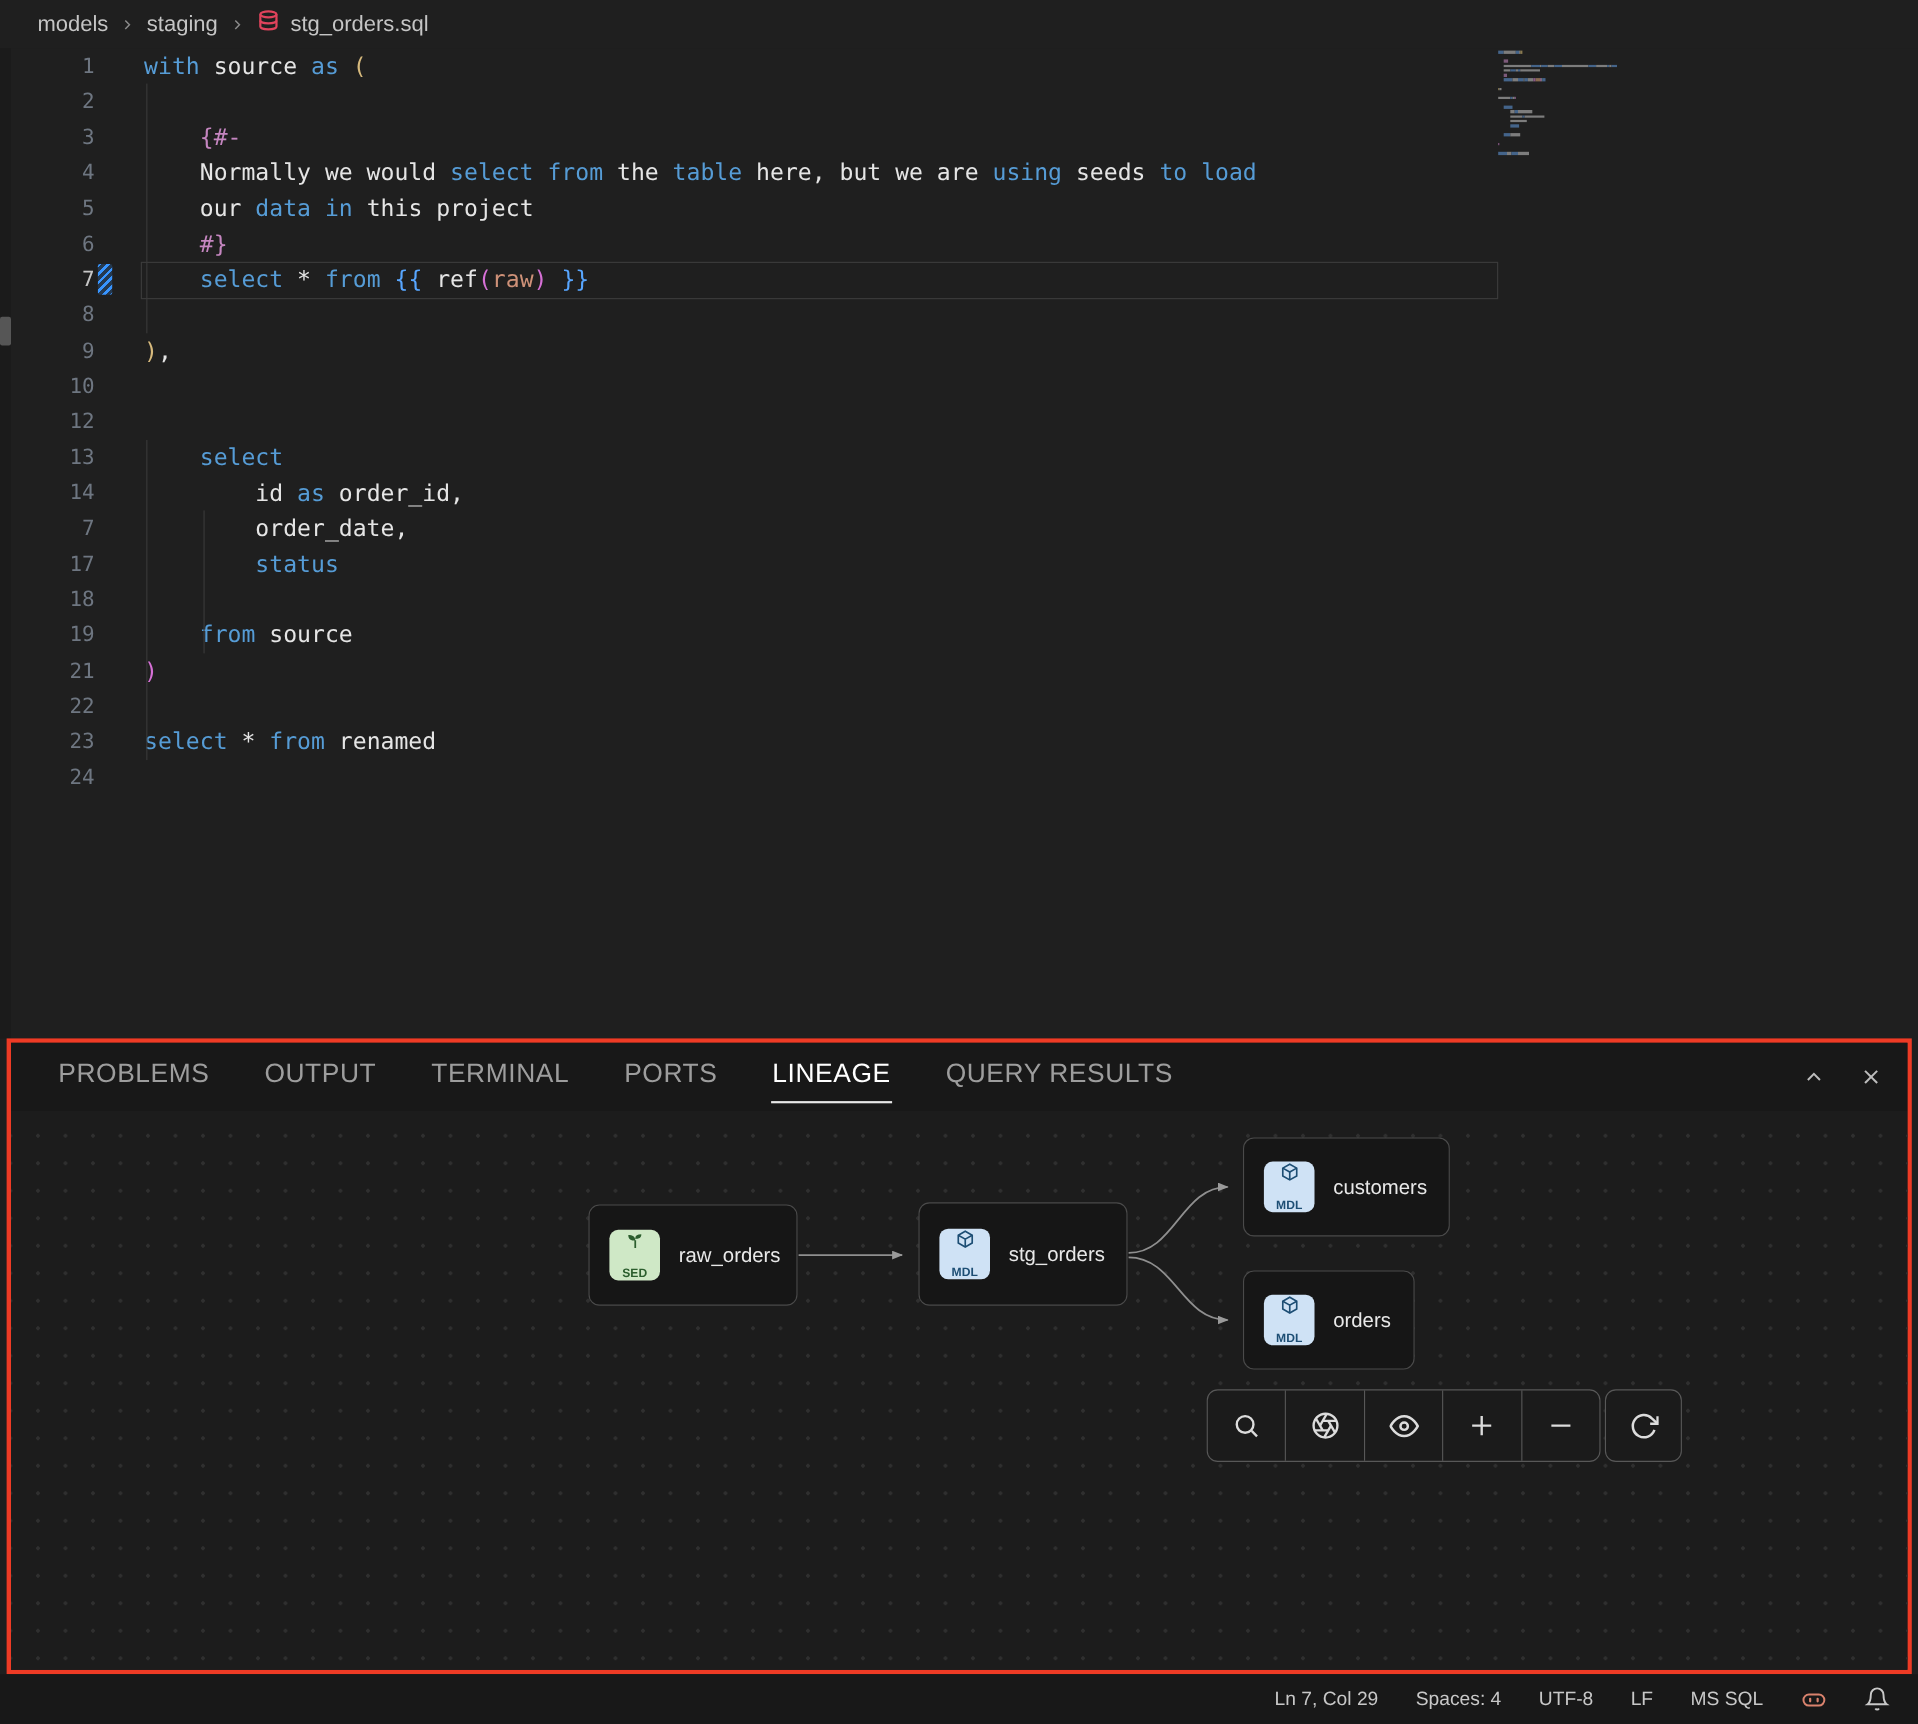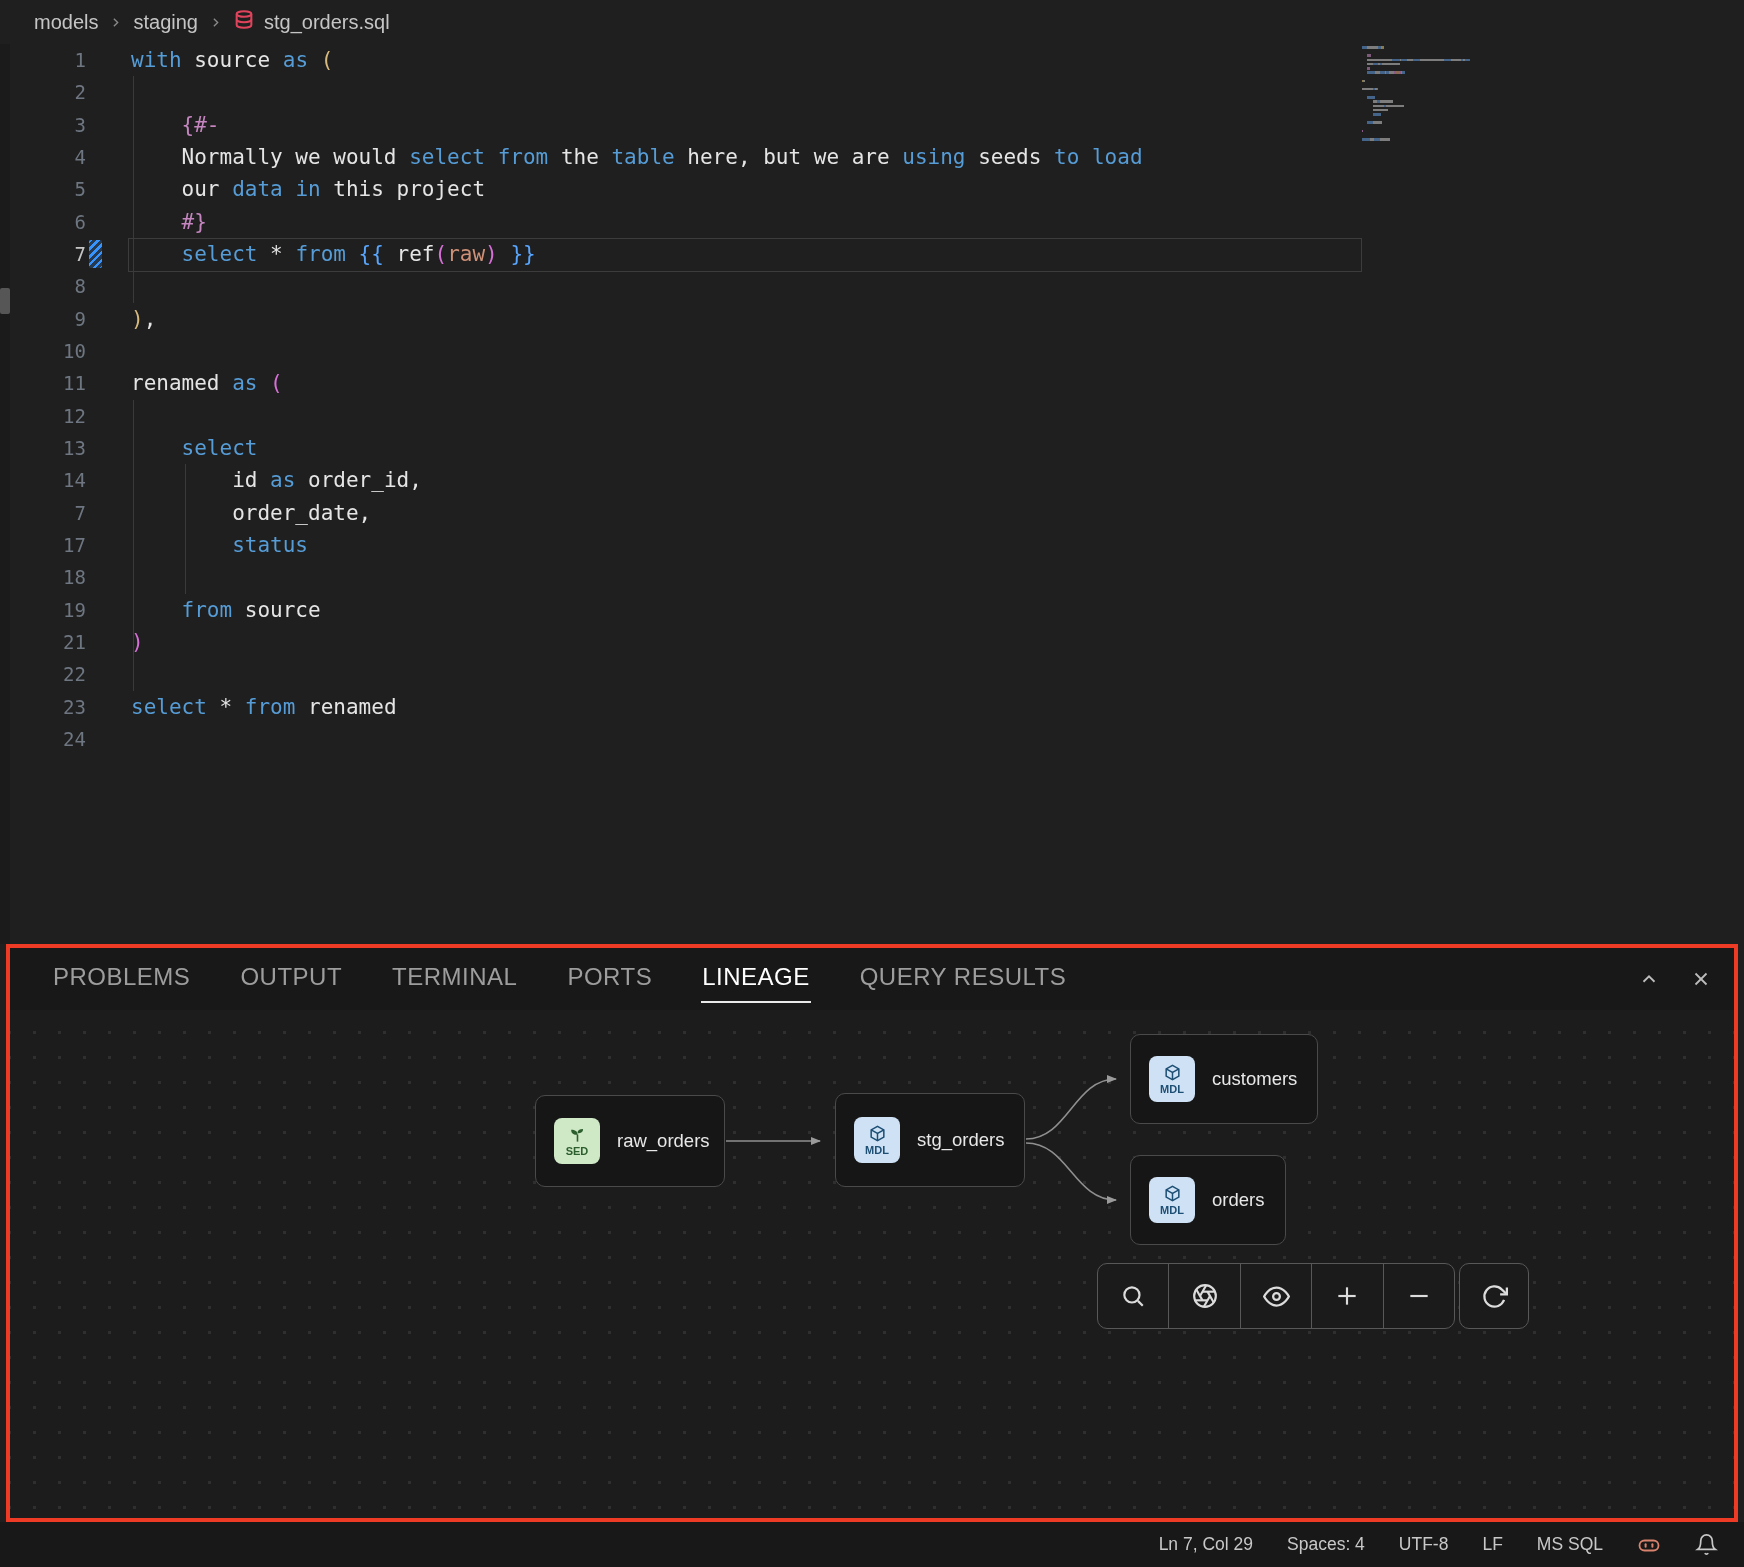--- a/index.html
+++ b/index.html
@@ -89,21 +89,21 @@
     overflow:hidden;
   }
   .edges-svg { position:absolute; inset:0; width:100%; height:100%; }
 
   .lineage-node {
     position:absolute; background:#161616; border:1px solid #4a4a4a; border-radius:10px;
     display:flex; align-items:center; gap:17px; padding-left:18px; cursor:pointer;
   }
   .node-badge {
     width:46px; height:46px; border-radius:8px; flex:none;
-    display:flex; flex-direction:column; align-items:center; justify-content:center; gap:1px;
+    display:flex; flex-direction:column; align-items:center; justify-content:space-between; gap:1px;
   }
   .node-badge.seed  { background:#cfe8c6; }
   .node-badge.model { background:#cfe2f5; }
   .node-badge svg { width:19px; height:19px; display:block; }
   .badge-label { font-size:11px; font-weight:bold; }
   .node-badge.seed  .badge-label { color:#2c5e2e; }
   .node-badge.model .badge-label { color:#1d4e74; }
   .node-label { font-size:18.5px; color:#e8e8e8; font-family:"Liberation Sans",sans-serif; }
 
   .lineage-toolbar {
@@ -166,21 +166,20 @@
       <div class="code-row"><span class="line-number">1</span><span class="gutter-deco"></span><span class="code-text"><span class="tok-kw">with</span><span class="tok-pl"> source </span><span class="tok-kw">as</span><span class="tok-pl"> </span><span class="tok-b1">(</span></span></div>
       <div class="code-row"><span class="line-number">2</span><span class="gutter-deco"></span><span class="code-text"></span></div>
       <div class="code-row"><span class="line-number">3</span><span class="gutter-deco"></span><span class="code-text"><span class="tok-pl">    </span><span class="tok-cm">{#-</span></span></div>
       <div class="code-row"><span class="line-number">4</span><span class="gutter-deco"></span><span class="code-text"><span class="tok-pl">    Normally we would </span><span class="tok-kw">select</span><span class="tok-pl"> </span><span class="tok-kw">from</span><span class="tok-pl"> the </span><span class="tok-kw">table</span><span class="tok-pl"> here, but we are </span><span class="tok-kw">using</span><span class="tok-pl"> seeds </span><span class="tok-kw">to</span><span class="tok-pl"> </span><span class="tok-kw">load</span></span></div>
       <div class="code-row"><span class="line-number">5</span><span class="gutter-deco"></span><span class="code-text"><span class="tok-pl">    our </span><span class="tok-kw">data</span><span class="tok-pl"> </span><span class="tok-kw">in</span><span class="tok-pl"> this project</span></span></div>
       <div class="code-row"><span class="line-number">6</span><span class="gutter-deco"></span><span class="code-text"><span class="tok-pl">    </span><span class="tok-cm">#}</span></span></div>
       <div class="code-row active"><span class="line-number">7</span><span class="gutter-deco"><span class="run-flag"></span></span><span class="code-text"><span class="tok-pl">    </span><span class="tok-kw">select</span><span class="tok-pl"> * </span><span class="tok-kw">from</span><span class="tok-pl"> </span><span class="tok-jj">{{</span><span class="tok-pl"> ref</span><span class="tok-b2">(</span><span class="tok-st">raw</span><span class="tok-b2">)</span><span class="tok-pl"> </span><span class="tok-jj">}}</span></span></div>
       <div class="code-row"><span class="line-number">8</span><span class="gutter-deco"></span><span class="code-text"></span></div>
       <div class="code-row"><span class="line-number">9</span><span class="gutter-deco"></span><span class="code-text"><span class="tok-b1">)</span><span class="tok-pl">,</span></span></div>
       <div class="code-row"><span class="line-number">10</span><span class="gutter-deco"></span><span class="code-text"></span></div>
-      <div class="code-row"><span class="line-number">11</span><span class="gutter-deco"></span><span class="code-text"><span class="tok-pl">renamed </span><span class="tok-kw">as</span><span class="tok-pl"> </span><span class="tok-b2">(</span></span></div>
       <div class="code-row"><span class="line-number">12</span><span class="gutter-deco"></span><span class="code-text"></span></div>
       <div class="code-row"><span class="line-number">13</span><span class="gutter-deco"></span><span class="code-text"><span class="tok-pl">    </span><span class="tok-kw">select</span></span></div>
       <div class="code-row"><span class="line-number">14</span><span class="gutter-deco"></span><span class="code-text"><span class="tok-pl">        id </span><span class="tok-kw">as</span><span class="tok-pl"> order_id,</span></span></div>
       <div class="code-row"><span class="line-number">7</span><span class="gutter-deco"></span><span class="code-text"><span class="tok-pl">        order_date,</span></span></div>
       <div class="code-row"><span class="line-number">17</span><span class="gutter-deco"></span><span class="code-text"><span class="tok-pl">        </span><span class="tok-kw">status</span></span></div>
       <div class="code-row"><span class="line-number">18</span><span class="gutter-deco"></span><span class="code-text"></span></div>
       <div class="code-row"><span class="line-number">19</span><span class="gutter-deco"></span><span class="code-text"><span class="tok-pl">    </span><span class="tok-kw">from</span><span class="tok-pl"> source</span></span></div>
       <div class="code-row"><span class="line-number">21</span><span class="gutter-deco"></span><span class="code-text"><span class="tok-b2">)</span></span></div>
       <div class="code-row"><span class="line-number">22</span><span class="gutter-deco"></span><span class="code-text"></span></div>
       <div class="code-row"><span class="line-number">23</span><span class="gutter-deco"></span><span class="code-text"><span class="tok-kw">select</span><span class="tok-pl"> * </span><span class="tok-kw">from</span><span class="tok-pl"> renamed</span></span></div>

